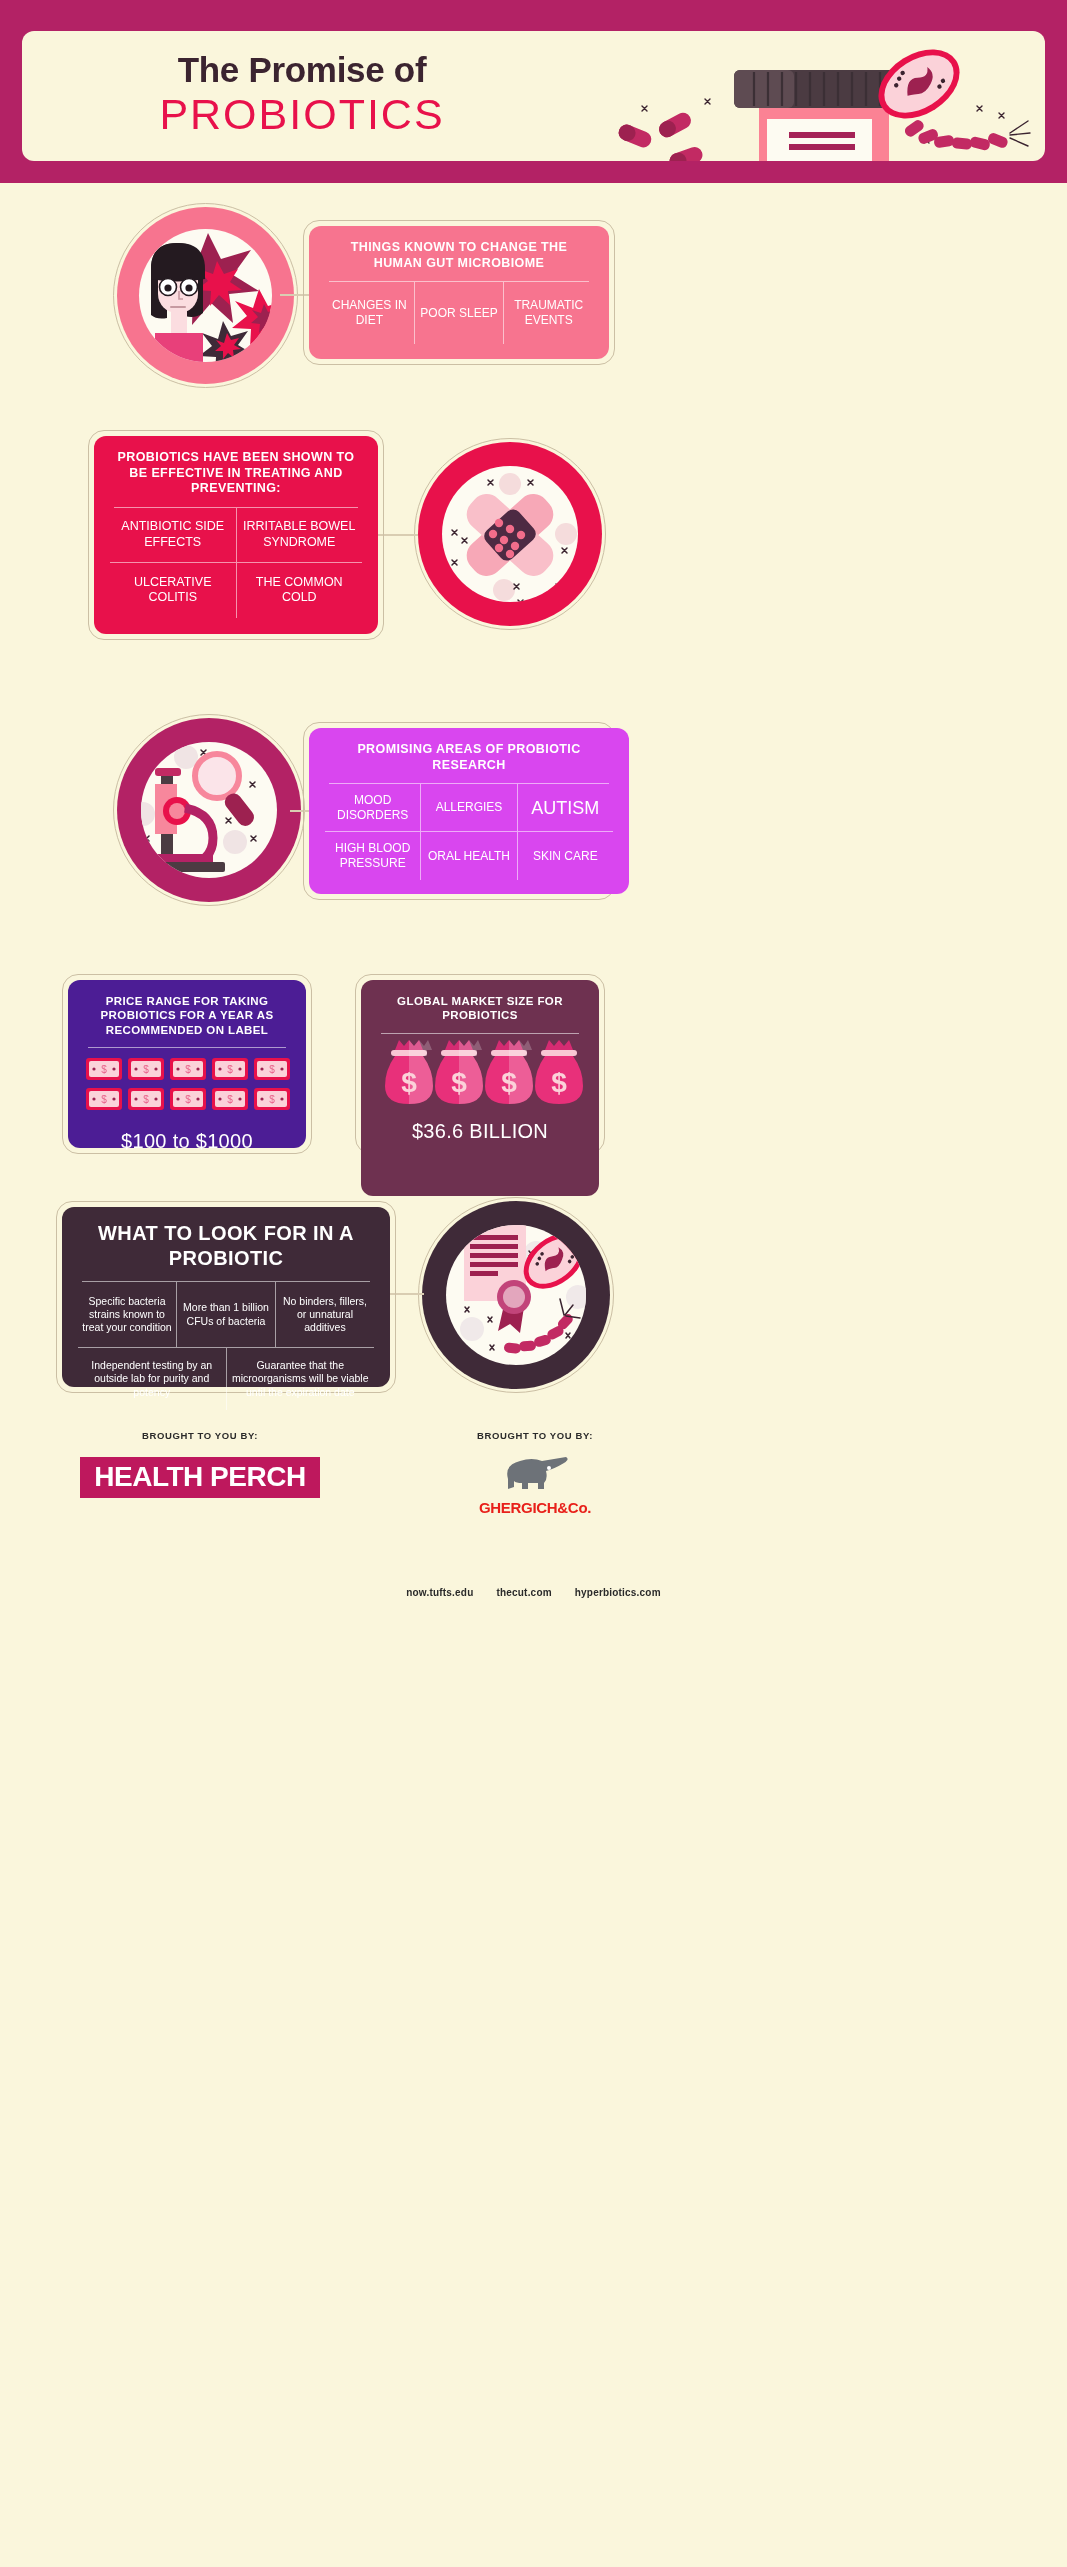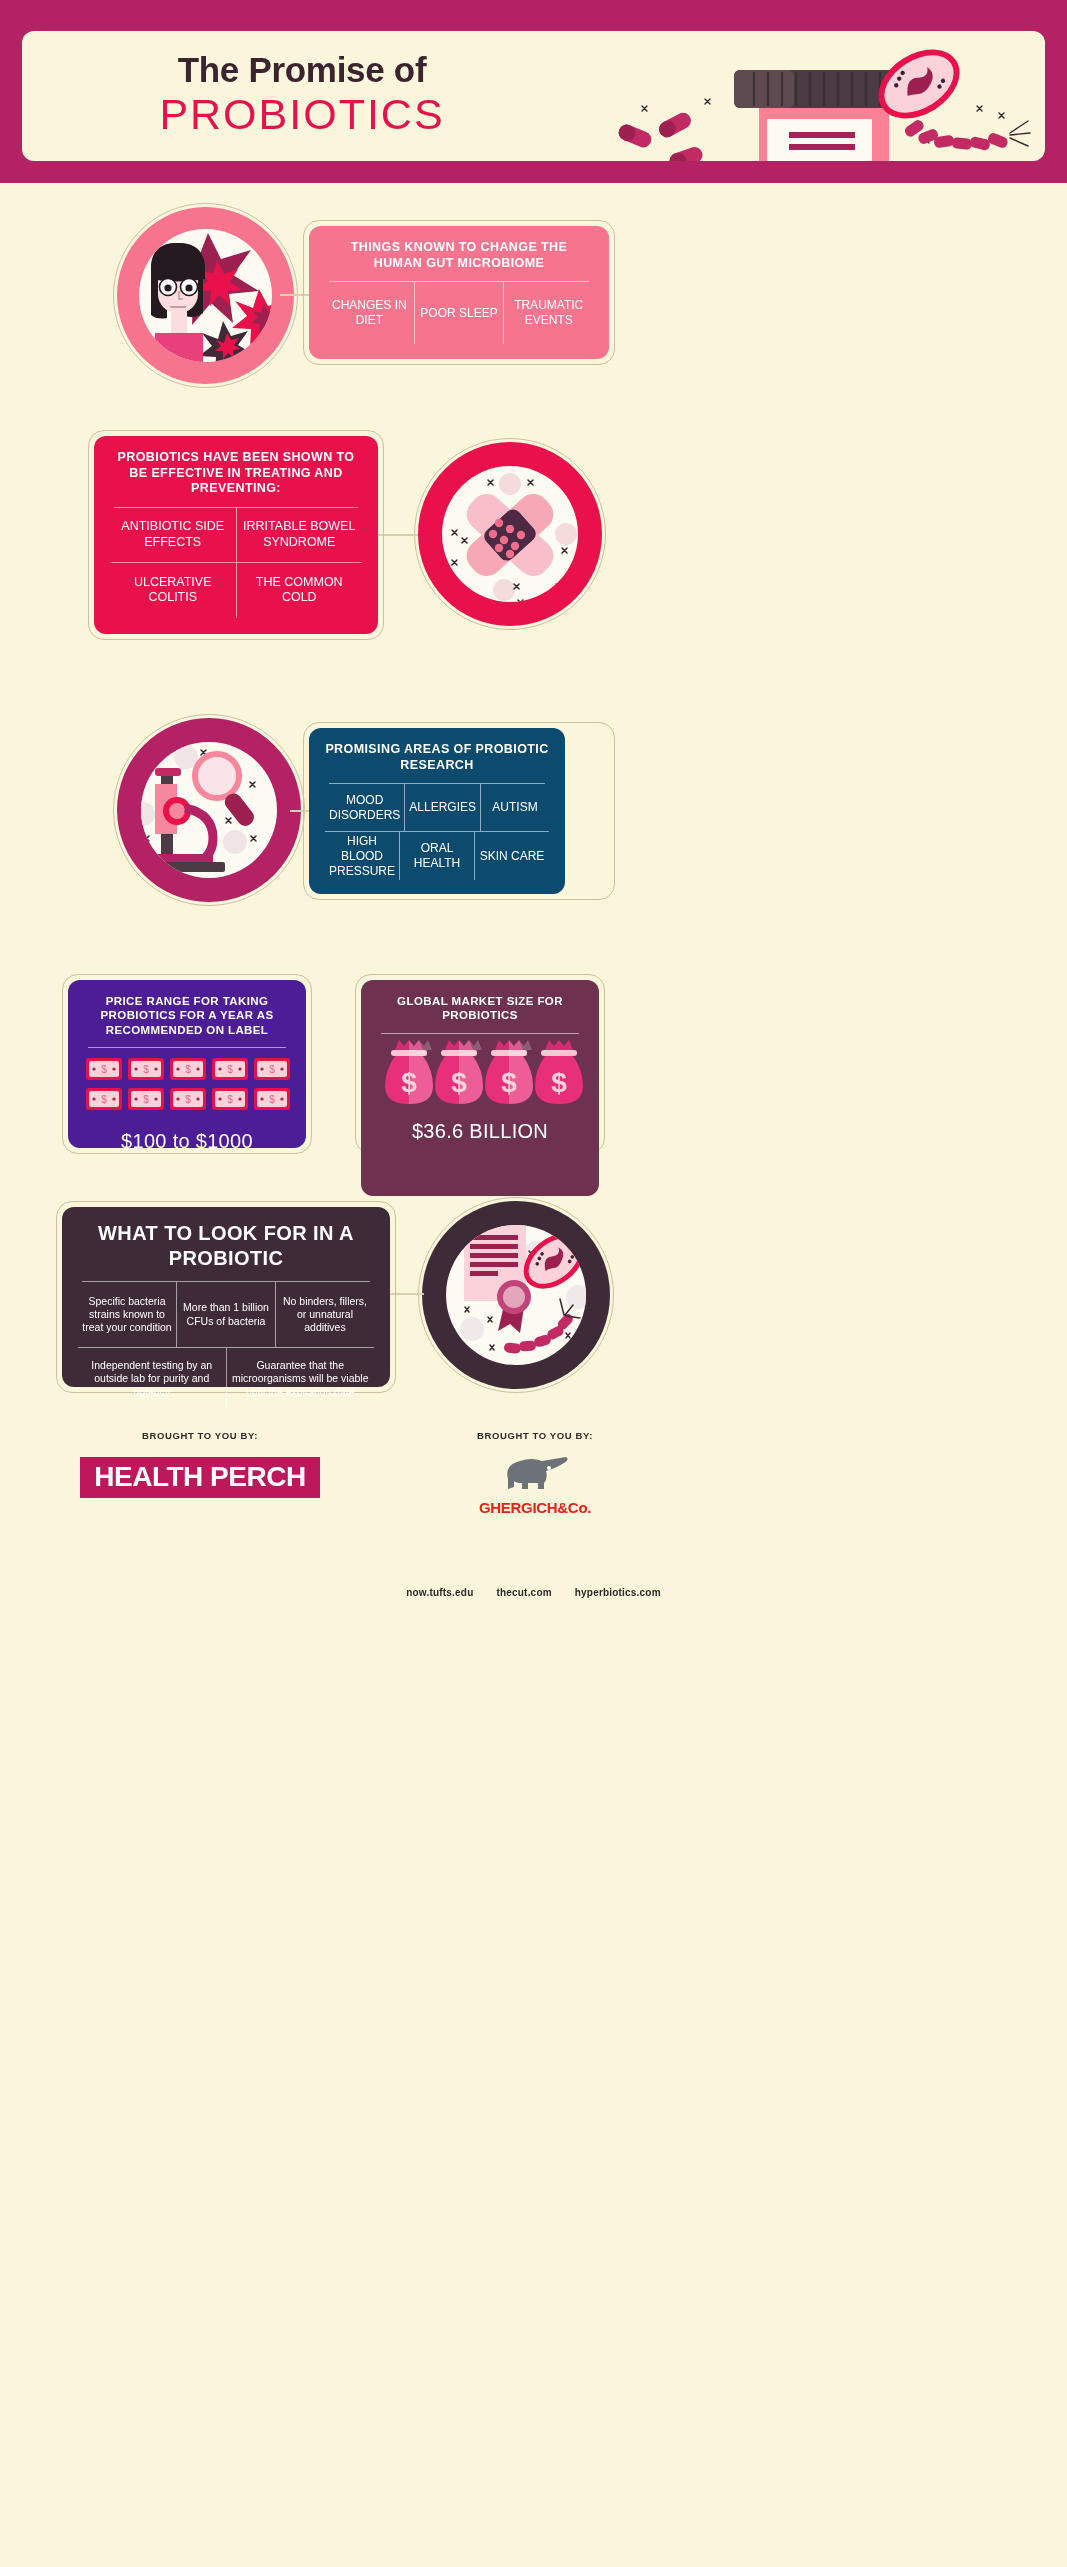--- a/index.html
+++ b/index.html
@@ -345,27 +345,27 @@
         <circle cx="64" cy="97" r="14" fill="#e8114b"></circle>
         <circle cx="64" cy="97" r="8" fill="#f7879c"></circle>
         <path d="M72 94 q28 6 28 30 q0 24 -28 28" stroke="#b32265" stroke-width="9" fill="none"></path>
         <rect x="44" y="140" width="56" height="10" fill="#b32265"></rect>
         <rect x="28" y="148" width="84" height="10" rx="2" fill="#4b3b42"></rect>
       </g>
     </svg>
   </div>
   <div class="connector" style="left:290px; top:110px; width:32px;"></div>
   <div class="card-outline" style="left:303px; top:22px; width:312px; height:178px;"></div>
-  <div class="card" style="left:309px; top:28px; width:256px; height:166px; background:#0c4a6e;">
+  <div class="card" style="left:309px; top:28px; width:320px; height:166px; background:#d946ef;">
     <div class="card-title" style="font-size:12.5px;">PROMISING AREAS OF PROBIOTIC RESEARCH</div>
     <div class="divider"></div>
     <div class="grid-row" style="height:48px;">
       <div class="grid-cell vsep hsep" style="font-size:12px;">MOOD DISORDERS</div>
       <div class="grid-cell vsep hsep" style="font-size:12px;">ALLERGIES</div>
-      <div class="grid-cell hsep" style="font-size:12px;">AUTISM</div>
+      <div class="grid-cell hsep" style="font-size:18px;">AUTISM</div>
     </div>
     <div class="grid-row" style="height:48px;">
       <div class="grid-cell vsep" style="font-size:12px;">HIGH BLOOD PRESSURE</div>
       <div class="grid-cell vsep" style="font-size:12px;">ORAL HEALTH</div>
       <div class="grid-cell" style="font-size:12px;">SKIN CARE</div>
     </div>
   </div>
 </div>
 
 <div class="section" style="top:968px;height:200px;">

